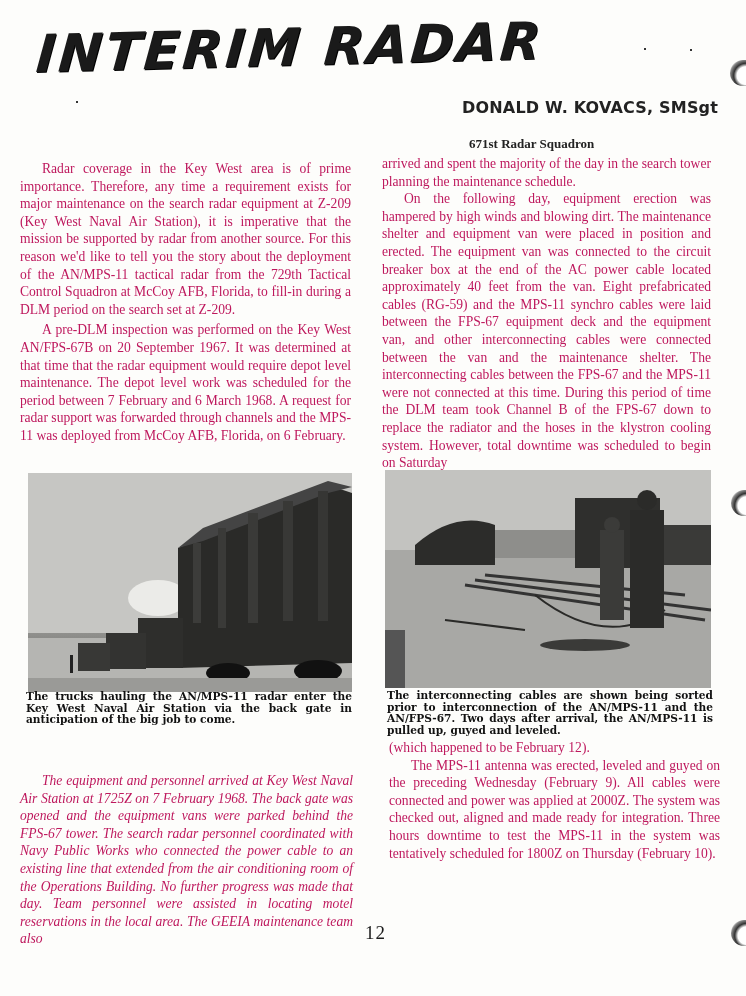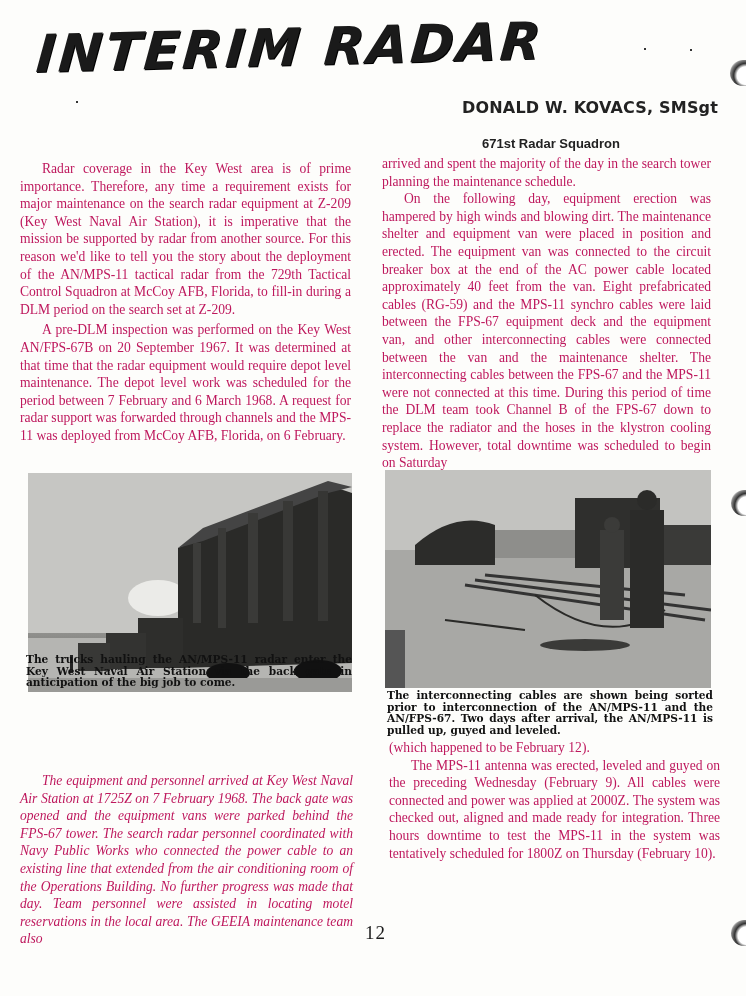--- a/index.html
+++ b/index.html
@@ -15,22 +15,22 @@
     transform:skewX(-6deg) rotate(-1.5deg); transform-origin:left bottom;
     text-shadow:1px 1px 0 #000;
   }
   .byline {
     position:absolute; left:462px; top:98px;
     font-family:"DejaVu Sans", sans-serif; font-weight:bold; font-size:16px; color:#222;
     letter-spacing:0.2px;
     text-align:right;
   }
   .unit {
-    position:absolute; left:482px; top:136px;
-    font-family:Liberation Sans, sans-serif; font-weight:bold; font-size:13px; color:#222;
+    position:absolute; left:469px; top:136px;
+    font-family:Liberation Serif, serif; font-weight:bold; font-size:13px; color:#222;
   }
   .col {
     position:absolute; font-size:13.6px; line-height:17.6px; text-align:justify;
     color:#be185d;
   }
   .col p { margin:0; text-indent:22px; }
   .col p.noindent { text-indent:0; }
   .photo {
     position:absolute; overflow:hidden;
     background:linear-gradient(180deg,#c9c9c6 0%,#b7b7b4 55%,#8c8c89 75%,#5a5a58 100%);
@@ -83,21 +83,21 @@
     <rect x="290" y="18" width="10" height="130" fill="#363634"></rect>
     <rect x="110" y="145" width="45" height="50" fill="#2e2e2c"></rect>
     <rect x="78" y="160" width="40" height="36" fill="#333331"></rect>
     <rect x="50" y="170" width="32" height="28" fill="#383836"></rect>
     <rect x="42" y="182" width="3" height="18" fill="#222"></rect>
     <ellipse cx="200" cy="200" rx="22" ry="10" fill="#111"></ellipse>
     <ellipse cx="290" cy="198" rx="24" ry="11" fill="#111"></ellipse>
     <rect x="0" y="205" width="324" height="14" fill="#9a9a97"></rect>
   </svg>
 </div>
-<div class="caption" style="left:26px; top:654px; width:326px;">The trucks hauling the AN/MPS-11 radar enter the Key West Naval Air Station via the back gate in anticipation of the big job to come.</div>
+<div class="caption" style="left:26px; top:691px; width:326px;">The trucks hauling the AN/MPS-11 radar enter the Key West Naval Air Station via the back gate in anticipation of the big job to come.</div>
 
 <div class="photo" style="left:385px; top:470px; width:326px; height:218px;">
   <svg width="326" height="218" viewBox="0 0 326 218">
     <rect x="0" y="0" width="326" height="80" fill="#c3c3c0"></rect>
     <rect x="0" y="80" width="326" height="138" fill="#a8a8a5"></rect>
     <path d="M30,75 Q70,40 110,55 L110,95 L30,95 Z" fill="#2c2c2a"></path>
     <rect x="110" y="60" width="160" height="28" fill="#8e8e8b"></rect>
     <rect x="190" y="28" width="85" height="70" fill="#2f2f2d"></rect>
     <rect x="275" y="55" width="51" height="40" fill="#3a3a38"></rect>
     <path d="M90,110 L326,140 M80,115 L320,150 M100,105 L300,125" stroke="#333" stroke-width="3" fill="none"></path>

